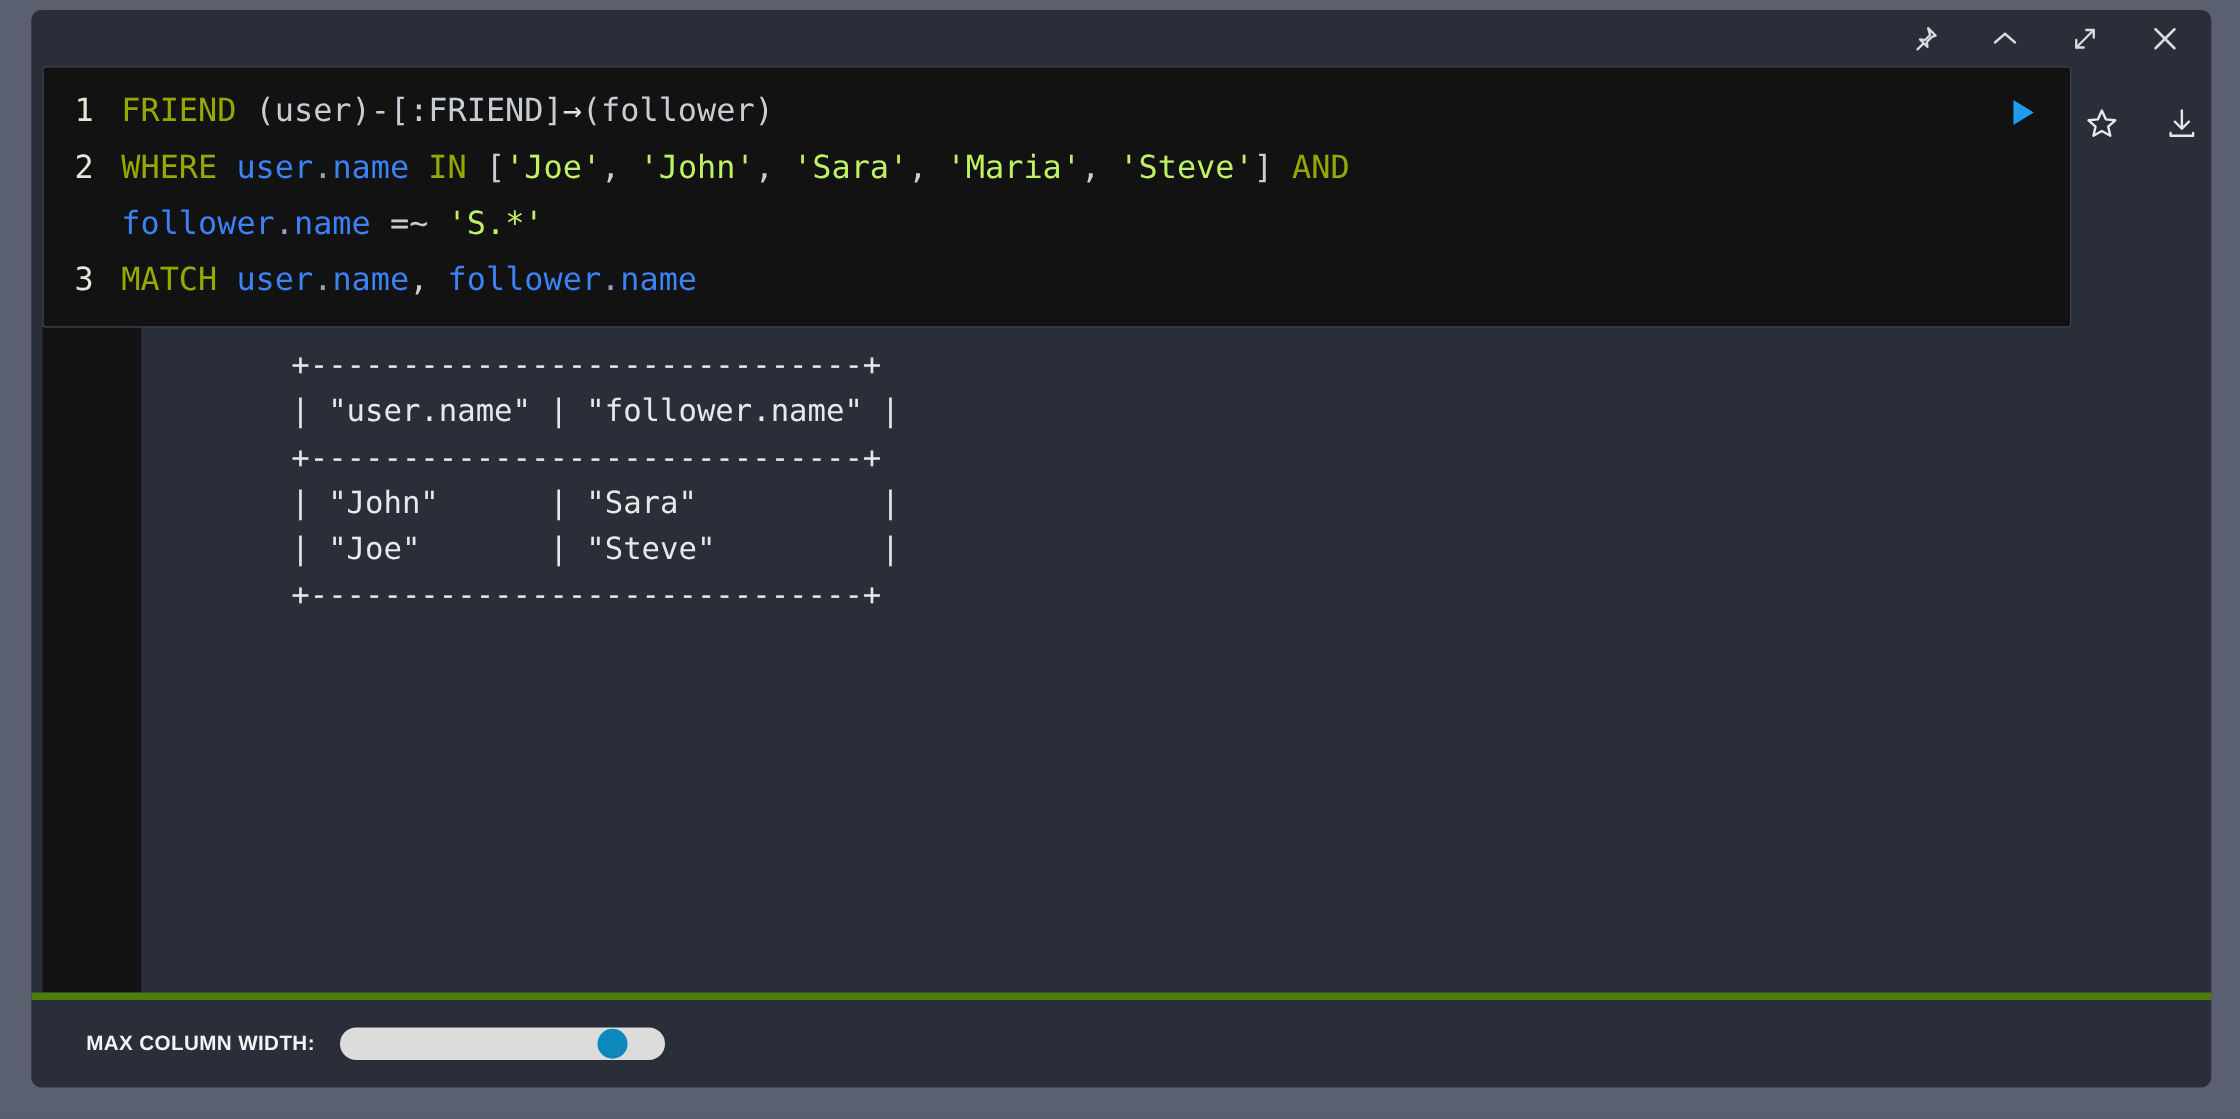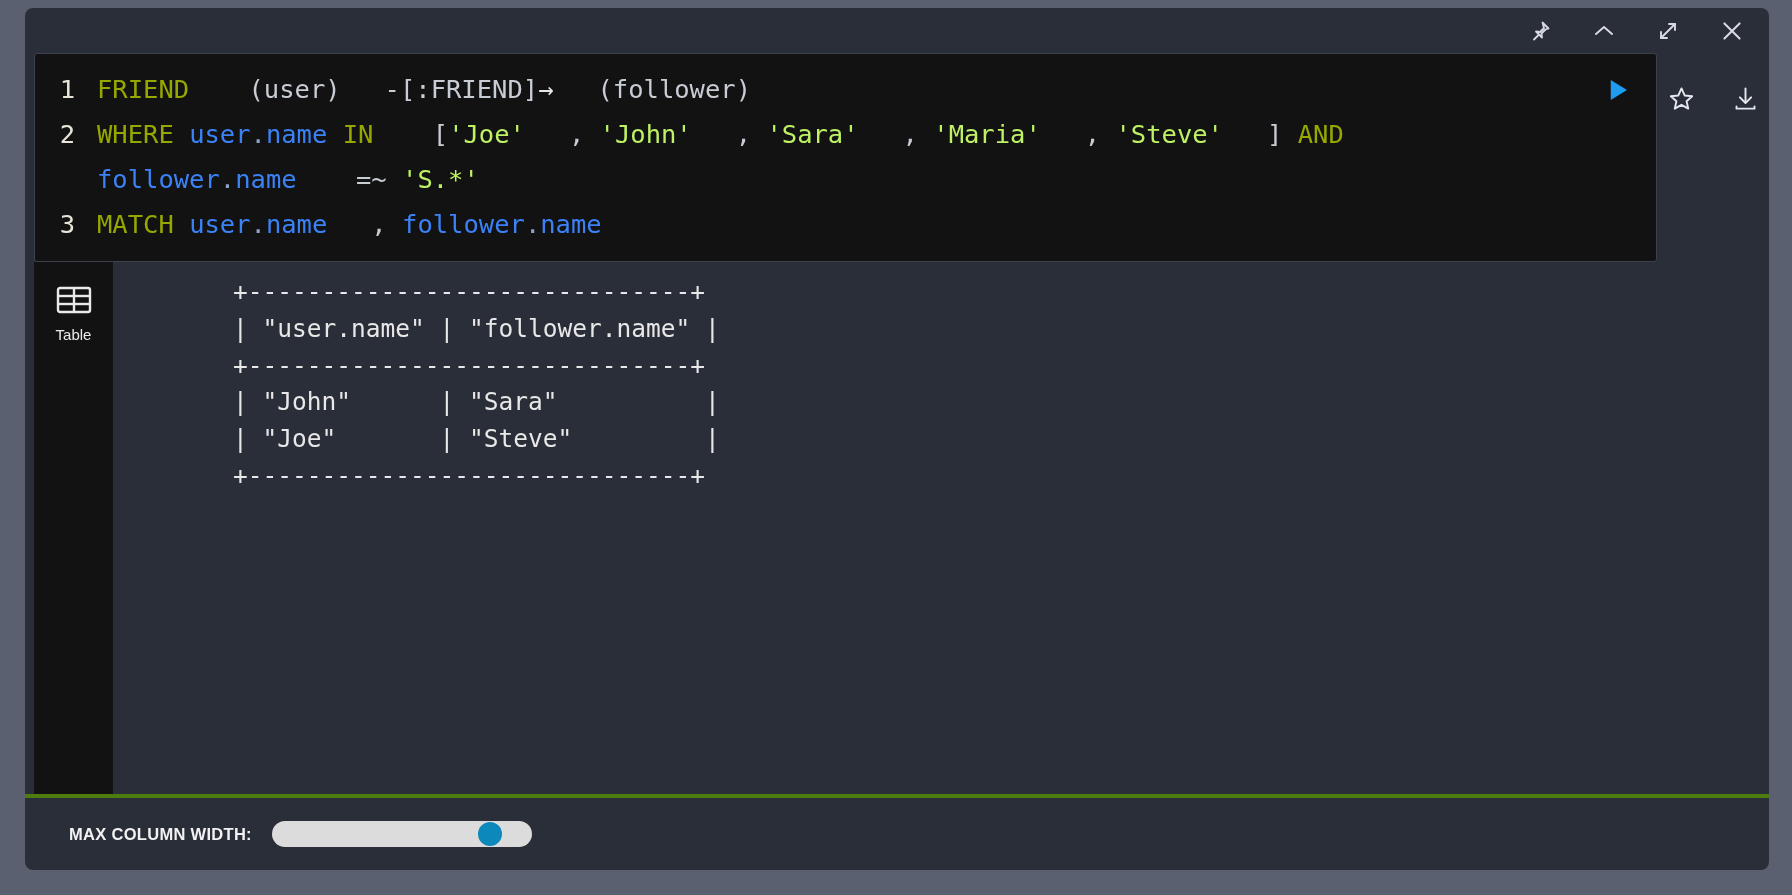--- a/index.html
+++ b/index.html
@@ -71,21 +71,21 @@
     display: inline-block;
     width: 62px;
     text-align: right;
     padding-right: 22px;
     color: #e8e4d8;
     user-select: none;
   }
   .ln.blank { color: transparent; }
   .kw   { color: #96a800; }
   .str  { color: #bef264; }
-  .punc { color: #c8ccd4; margin-left: 44px; }
+  .punc { color: #c8ccd4; }
   .arrow{ color: #e6e6e6; }
   .plain{ color: #3b82f6; }
   .dot  { color: #8fa3c4; }
   .side-actions {
     flex: 0 0 112px;
     display: flex;
     align-items: flex-start;
     justify-content: center;
     gap: 34px;
     padding-top: 30px;
@@ -129,21 +129,21 @@
     font-size: 24.5px;
     line-height: 36.8px;
     color: #e8e8e8;
     white-space: pre;
     letter-spacing: 0px;
     padding-left: 100px;
   }
   
   .footer {
     flex: 0 0 76px;
-    border-top: 4px solid #4d7c0f;
+    border-top: 6px solid #4d7c0f;
     display: flex;
     align-items: center;
     padding-left: 44px;
     gap: 20px;
   }
   .footer-label {
     font-size: 16.5px;
     font-weight: bold;
     color: #f2f2f2;
     letter-spacing: 0.3px;
@@ -224,31 +224,20 @@
           <polyline points="4,19 4,21 20,21 20,19"></polyline>
         </svg>
       </div>
     </div>
   </div>
 
   <div class="body-row">
 
     <div class="viewtabs">
 
-      <div class="vtab">
-        <span>
-          <svg width="36" height="30" viewBox="0 0 36 30" fill="none" stroke="#eaeaea" stroke-width="2.4">
-            <rect x="2" y="3" width="32" height="24" rx="2"></rect>
-            <line x1="2" y1="11" x2="34" y2="11"></line>
-            <line x1="2" y1="19" x2="34" y2="19"></line>
-            <line x1="18" y1="3" x2="18" y2="27"></line>
-          </svg>
-        </span>
-        <span class="vtab-label">Table</span>
-      </div>
 
 
 
     </div>
 
     <div class="result-pane">
       <pre class="ascii">+------------------------------+
 | "user.name" | "follower.name" |
 +------------------------------+
 | "John"      | "Sara"          |

